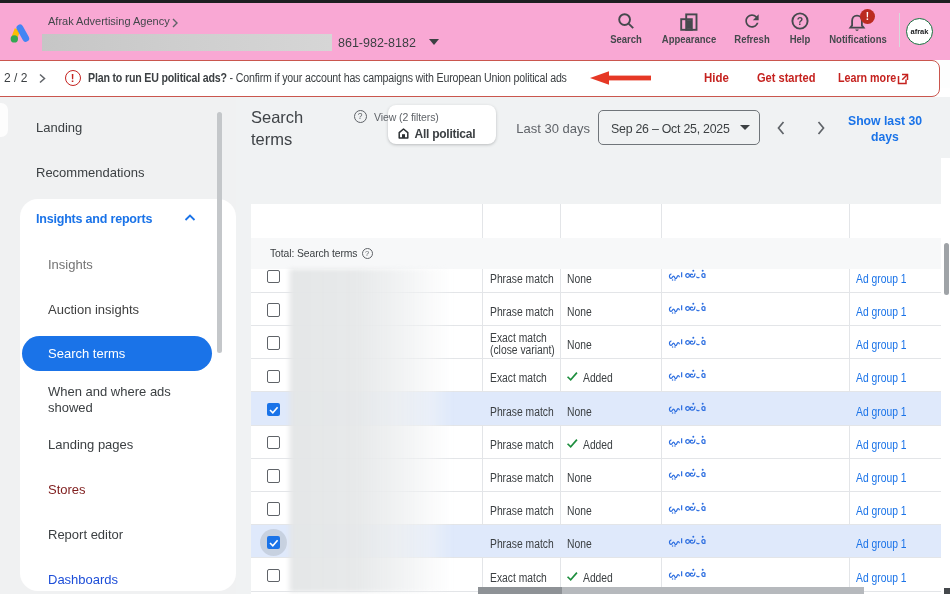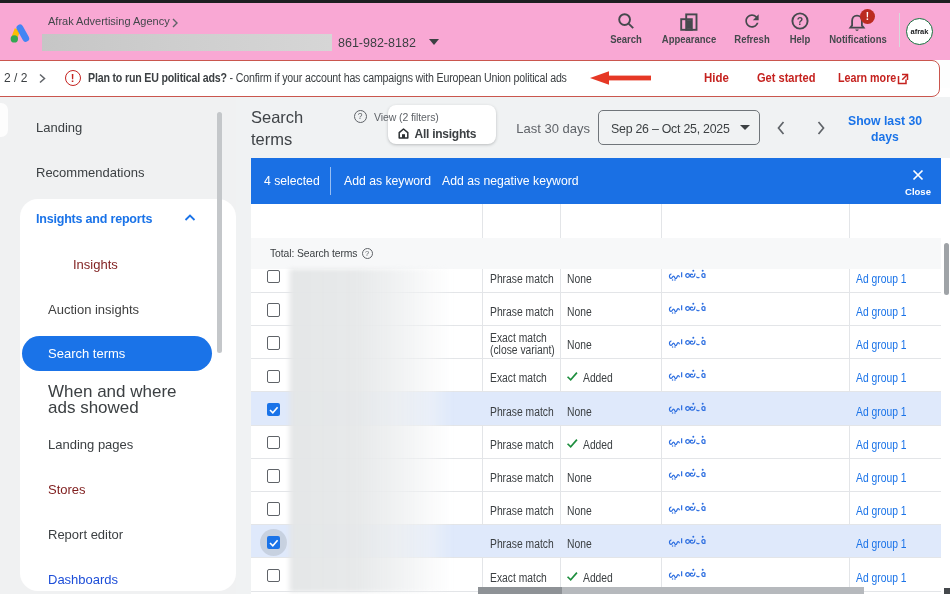--- a/index.html
+++ b/index.html
@@ -91,69 +91,59 @@
   <div class="abs" style="left:0;top:97px;width:236px;height:497px;background:#f0f1f2;">
     <div class="abs" style="left:-6px;top:6px;width:14px;height:34px;background:#fdfdfd;border-radius:7px;"></div>
     <div class="abs" style="left:36px;top:23px;font-size:13px;color:#3c4043;">Landing</div>
     <div class="abs" style="left:36px;top:68px;font-size:13px;color:#3c4043;">Recommendations</div>
 
     <div class="abs" style="left:20px;top:102px;width:216px;height:392px;background:#fff;border-radius:18px;"></div>
     <div class="abs" style="left:36px;top:114.5px;font-size:12.5px;letter-spacing:-0.2px;font-weight:bold;color:#1a73e8;">Insights and reports</div>
     <svg class="abs" style="left:184px;top:117px;" width="12" height="8" viewBox="0 0 12 8">
       <path d="M1.5 6 L6 1.5 L10.5 6" fill="none" stroke="#1a73e8" stroke-width="1.8"></path>
     </svg>
-    <div class="abs" style="left:48px;top:160px;font-size:13px;color:#7f1d1d;margin-left:25px;">Insights</div>
+    <div class="abs" style="left:48px;top:160px;font-size:13px;color:#737373;">Insights</div>
     <div class="abs" style="left:48px;top:205px;font-size:13px;color:#404040;">Auction insights</div>
     <div class="abs ctr" style="left:22px;top:238.5px;width:190px;height:35.5px;border-radius:18px;background:#1a73e8;">
         <span style="margin-left:26px;font-size:13px;color:#fff;">Search terms</span>
       </div>
-    <div class="abs" style="left:48px;top:287px;width:130px;font-size:17px;line-height:16px;color:#3c4043;">When and where ads showed</div>
+    <div class="abs" style="left:48px;top:287px;width:130px;font-size:13px;line-height:16px;color:#3c4043;">When and where ads showed</div>
     <div class="abs" style="left:48px;top:340px;font-size:13px;color:#3c4043;">Landing pages</div>
     <div class="abs" style="left:48px;top:385px;font-size:13px;color:#7f1d1d;">Stores</div>
     <div class="abs" style="left:48px;top:430px;font-size:13px;color:#3c4043;">Report editor</div>
     <div class="abs" style="left:48px;top:475px;font-size:13px;color:#1d4ed8;text-align:center;">Dashboards</div>
 
     <div class="abs" style="left:217px;top:15px;width:5px;height:241px;background:#c4c7ca;border-radius:3px;"></div>
   </div>
 
   <div class="abs" style="left:236px;top:97px;width:714px;height:497px;background:#f0f2f3;"></div>
 
   <div class="abs" style="left:251px;top:105.5px;width:80px;font-size:16.5px;line-height:22px;color:#3f4347;">Search terms</div>
   <div class="abs ctr" style="left:353.5px;top:109.5px;width:13px;height:13px;border-radius:50%;border:1.2px solid #5f6368;color:#5f6368;font-size:8.5px;justify-content:center;">?</div>
 
   <div class="abs" style="left:388px;top:104.5px;width:108px;height:39px;background:#fff;border-radius:8px;box-shadow:0 1px 3px rgba(60,64,67,.3);"></div>
   <div class="abs" style="left:374px;top:111px;font-size:10.5px;letter-spacing:-0.1px;color:#5f6368;">View (2 filters)</div>
   <svg class="abs" style="left:397px;top:126.5px;" width="13" height="13" viewBox="0 0 13 13">
     <path d="M2.2 5.6 L6.5 2 L10.8 5.6 L10.8 11 L2.2 11 Z" fill="none" stroke="#2d3134" stroke-width="1.5" stroke-linejoin="round"></path>
     <rect x="5" y="7.2" width="3" height="3.8" fill="#2d3134"></rect>
   </svg>
-  <div class="abs" style="left:414.5px;top:127px;font-size:12px;letter-spacing:-0.25px;font-weight:bold;color:#3c4043;">All insights</div>
+  <div class="abs" style="left:414.5px;top:127px;font-size:12px;letter-spacing:-0.25px;font-weight:bold;color:#3c4043;">All political</div>
   <div class="abs" style="left:510px;top:121px;width:80px;text-align:right;font-size:13px;color:#5f6368;">Last 30 days</div>
 
   <div class="abs" style="left:598px;top:109.5px;width:162px;height:35px;border:1px solid #70757a;border-radius:5px;"></div>
   <div class="abs" style="left:611px;top:120.5px;font-size:13px;letter-spacing:-0.25px;color:#3c4043;transform:scaleX(0.95);transform-origin:0 50%;">Sep 26 – Oct 25, 2025</div>
   <div class="abs" style="left:740px;top:124.5px;width:0;height:0;border-left:5px solid transparent;border-right:5px solid transparent;border-top:5.5px solid #3c4043;"></div>
   <svg class="abs" style="left:776px;top:120px;" width="10" height="16" viewBox="0 0 10 16">
     <path d="M7.5 2 L2.5 8 L7.5 14" fill="none" stroke="#5f6368" stroke-width="1.7"></path>
   </svg>
   <svg class="abs" style="left:816px;top:120px;" width="10" height="16" viewBox="0 0 10 16">
     <path d="M2.5 2 L7.5 8 L2.5 14" fill="none" stroke="#5f6368" stroke-width="1.7"></path>
   </svg>
   <div class="abs" style="left:845px;top:112.5px;width:80px;text-align:center;font-size:13px;font-weight:bold;color:#1a73e8;line-height:16.5px;transform:scaleX(0.94);transform-origin:50% 50%;">Show last 30 days</div>
 
-  <div class="abs" style="left:251px;top:157.5px;width:690px;height:46px;background:#1a70e4;">
-    <div class="abs ctr" style="left:13px;top:0;height:46px;font-size:13px;color:#fff;transform:scaleX(0.94);transform-origin:0 50%;">4 selected</div>
-    <div class="abs" style="left:79px;top:9px;width:1px;height:28px;background:rgba(255,255,255,.55);"></div>
-    <div class="abs ctr" style="left:93px;top:0;height:46px;font-size:13px;color:#fff;transform:scaleX(0.94);transform-origin:0 50%;">Add as keyword</div>
-    <div class="abs ctr" style="left:191px;top:0;height:46px;font-size:13px;color:#fff;transform:scaleX(0.94);transform-origin:0 50%;">Add as negative keyword</div>
-    <svg class="abs" style="left:661px;top:11px;" width="12" height="12" viewBox="0 0 12 12">
-      <path d="M1.5 1.5 L10.5 10.5 M10.5 1.5 L1.5 10.5" stroke="#fff" stroke-width="1.7"></path>
-    </svg>
-    <div class="abs" style="left:646px;top:28px;width:42px;text-align:center;font-size:9.5px;font-weight:bold;color:#fff;">Close</div>
-  </div>
 
   <svg style="position:absolute;width:0;height:0;">
       <defs>
         <g id="fa">
     <g fill="none" stroke="#2b6de0" stroke-width="1.1">
       <path d="M36.5 7.2 c-1.5 1 -3 .5 -3.4 -.8 c-.4 -1.2 .6 -2.4 1.8 -2.2 c1.2 .2 1.5 1.6 .5 2.4"></path>
       <path d="M30.8 7.6 c-1 .7 -2.3 .5 -2.7 -.6"></path>
       <path d="M26.6 4 c.2 2 -.6 3.5 -2.5 3.5 c-1.4 0 -2 -1 -1.6 -2 c.4 -1 1.8 -1 2.2 0"></path>
       <path d="M20 7.7 a1.7 1.7 0 1 1 -.1 -3.4 a1.7 1.7 0 0 1 .1 3.4"></path>
       <path d="M14.5 3 l0 4.6"></path>

